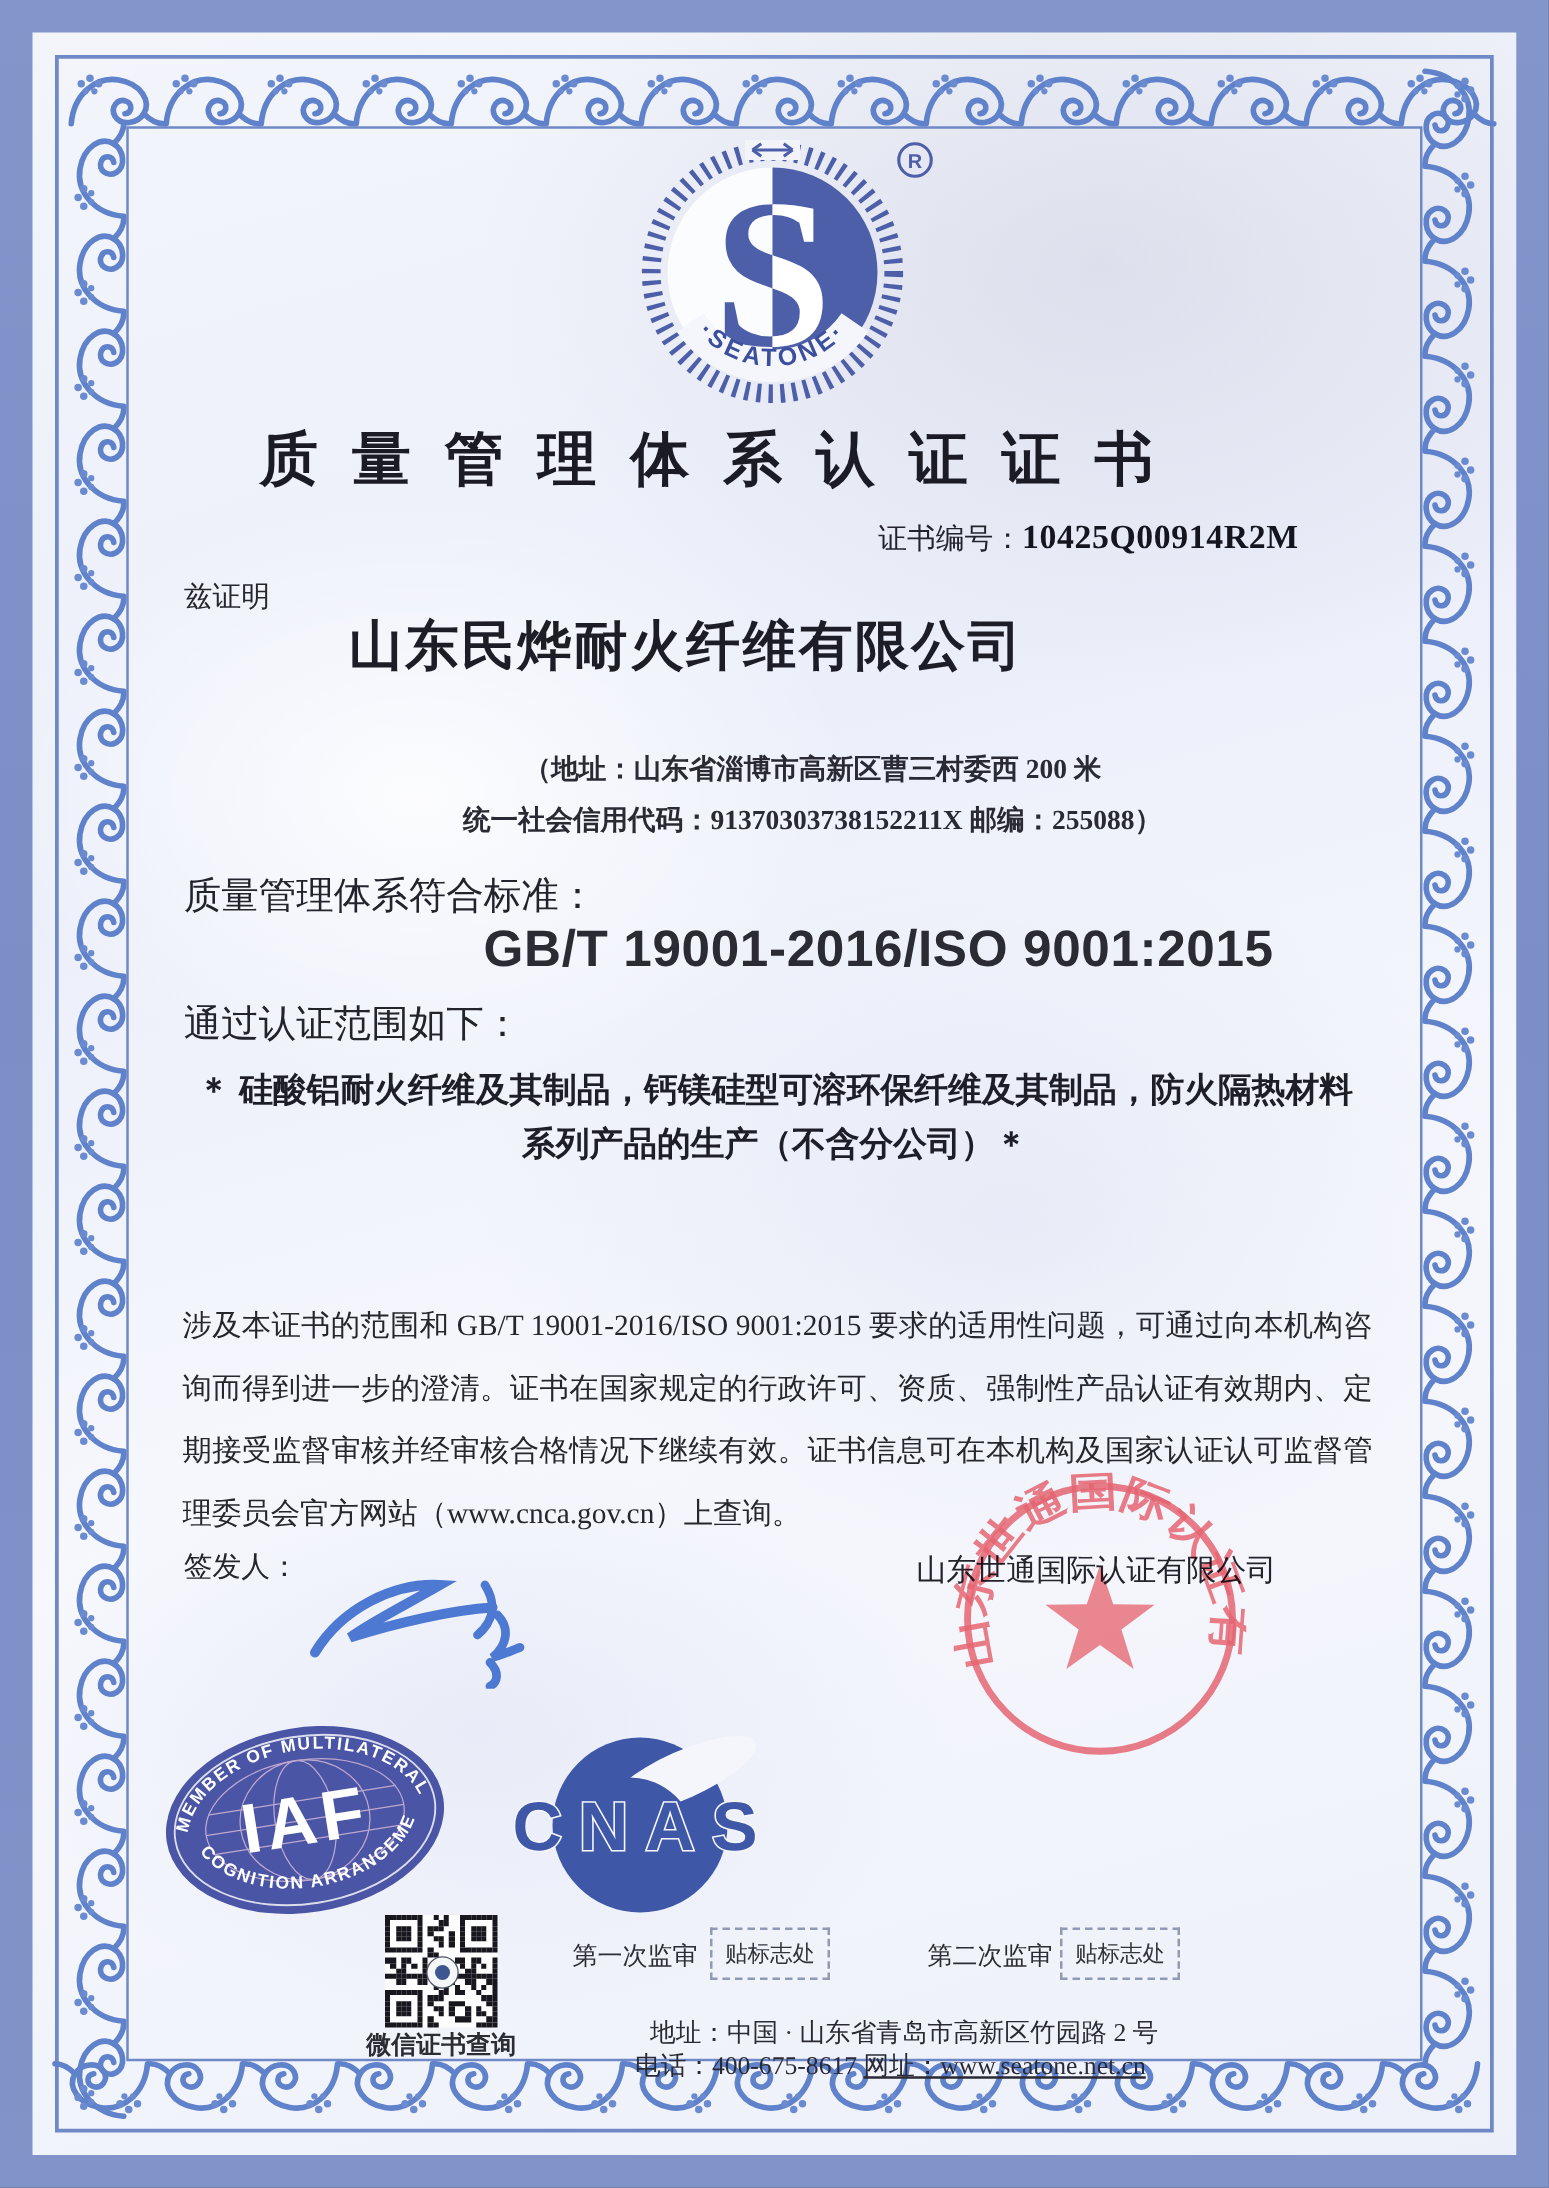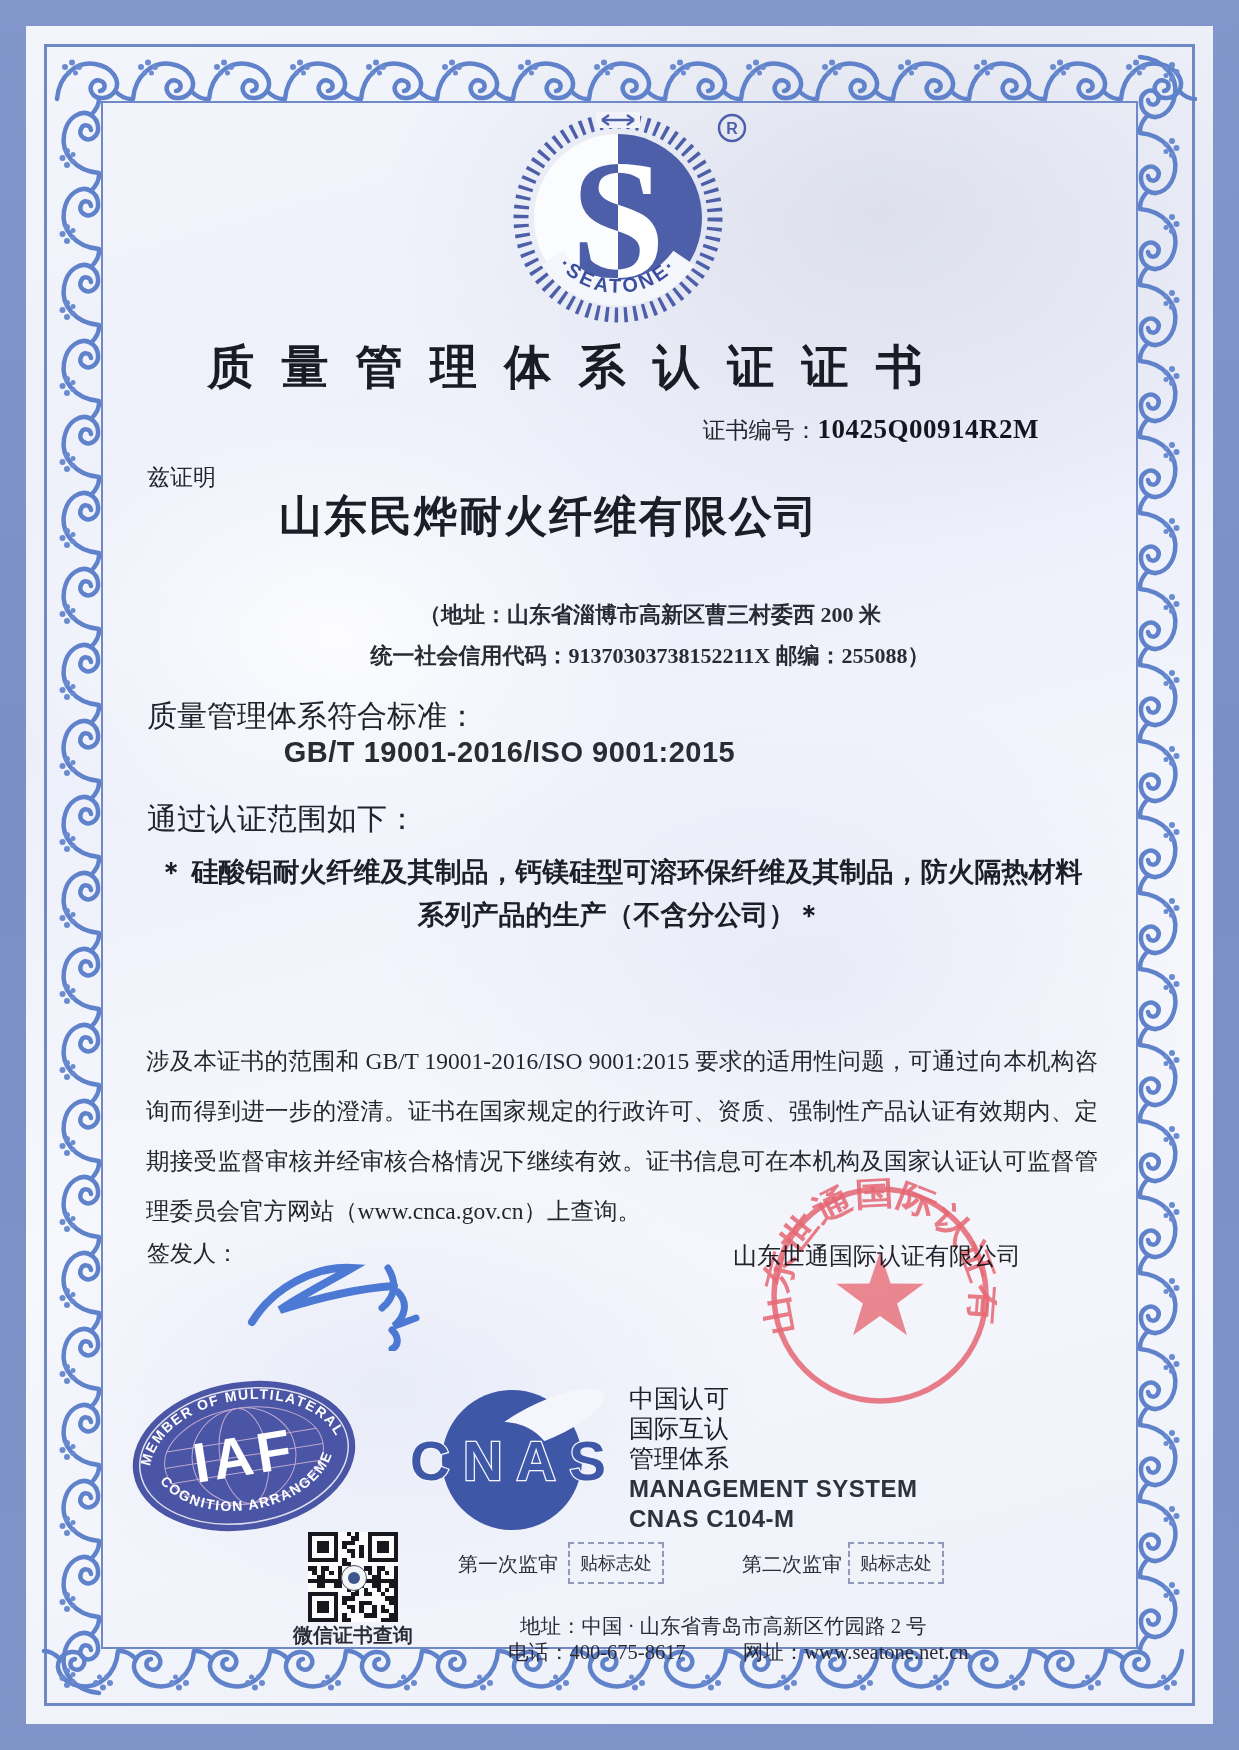--- a/index.html
+++ b/index.html
@@ -20,22 +20,22 @@
   .title{left:85px;width:960px;top:336px;text-align:center;font-size:47px;font-weight:700;
          letter-spacing:.58em;padding-left:.29em;color:#1b1b25;white-space:nowrap;}
   .certline{right:200px;top:414px;font-size:23px;color:#23232d;white-space:nowrap;}
   .certline b{font-size:27px;letter-spacing:.5px;color:#15151f;}
   .intro{left:147px;top:462px;font-size:23px;}
   .company{left:0;width:1098px;top:488px;text-align:center;font-size:43px;font-weight:700;color:#1d1d27;letter-spacing:2px;}
   .addr{left:170px;width:960px;text-align:center;font-size:22px;font-weight:600;color:#2a2a34;}
   .addr1{top:600px}.addr2{top:641px}
   .label{left:147px;font-size:30px;color:#23232d;}
   .stdlabel{top:696px}.scopelabel{top:799px}
-  .stdvalue{left:0;width:1019px;top:736px;text-align:center;
-            font-family:"Liberation Sans","DejaVu Sans",sans-serif;font-size:29px;font-weight:700;
+  .stdvalue{left:0;width:1019px;top:736px;text-align:right;
+            font-family:"Liberation Sans","DejaVu Sans",sans-serif;font-size:41px;font-weight:700;
             color:#2b2b34;letter-spacing:.5px;}
   .scopetext{left:145px;width:950px;top:851px;text-align:center;font-size:27px;font-weight:700;
              line-height:43px;color:#1e1e28;}
   .legal{left:146px;width:952px;top:1036px;font-size:23.5px;line-height:50px;text-align:justify;color:#26262f;}
   .issue{left:147px;top:1190px;font-size:23px;white-space:nowrap;}
   .valid{left:556px;top:1190px;font-size:23px;white-space:nowrap;}
   .signer{left:147px;top:1238px;font-size:23px;}
   .issuer{left:733px;top:1240px;font-size:24px;color:#23232d;white-space:nowrap;}
   .signature{left:246px;top:1256px;}
   .stamp{left:763px;top:1178px;mix-blend-mode:multiply;opacity:.88;}
@@ -52,21 +52,21 @@
   .qr-emblem i{width:12px;height:12px;border-radius:50%;background:#3d568f;display:block;}
   .qr-caption{left:286px;width:134px;top:1622px;text-align:center;font-size:20px;font-weight:600;color:#2c2c36;}
   .audit{font-size:20px;color:#2c2c36;top:1551px;}
   .a1{left:458px}.a2{left:742px}
   .sticker{top:1542px;width:92px;height:38px;border:2px dashed #9099b6;text-align:center;
            line-height:38px;font-size:18px;color:#33333d;}
   .s1{left:568px}.s2{left:848px}
   .note{left:450px;top:1585px;font-size:20.5px;color:#2a2a34;}
   .footaddr{left:520px;top:1612px;font-size:20.5px;color:#2a2a34;}
   .footcontact{left:508px;top:1638px;font-size:20.5px;color:#2a2a34;}
-  .footcontact .web{margin-left:52px;}
+  .footcontact .web{text-decoration:underline;}
 </style>
 </head>
 <body>
 
 <div class="page">
   <div class="sheet"></div>
   <div class="line-outer"></div>
   <div class="line-inner"></div>
 
   <svg class="decor-svg" width="1239" height="1750">
@@ -256,27 +256,20 @@
     <text x="116" y="97" text-anchor="middle" font-family="Liberation Sans,sans-serif" font-weight="700" font-size="56" fill="#ffffff" letter-spacing="4">IAF</text>
   </svg>
 
   <svg class="t cnas" width="202" height="150" viewBox="0 0 202 150">
     <circle cx="104" cy="76" r="70" fill="#3f57a7"></circle>
     <ellipse cx="138" cy="36" rx="64" ry="19" fill="#f4f6fb" transform="rotate(-24 138 36)"></ellipse>
     <circle cx="96" cy="90" r="52" fill="#3f57a7"></circle>
     <text x="2" y="96" font-family="Liberation Sans,sans-serif" font-weight="700" font-size="55" fill="#3f57a7" stroke="#f4f6fb" stroke-width="2.5" paint-order="stroke" textLength="196">CNAS</text>
   </svg>
 
-  <div class="t accred">
-    <div class="zh">中国认可</div>
-    <div class="zh">国际互认</div>
-    <div class="zh">管理体系</div>
-    <div class="en">MANAGEMENT SYSTEM</div>
-    <div class="en">CNAS C104-M</div>
-  </div>
 
   <div class="t qr">
       <div style="display:contents"><div class="qm"></div><div class="qm"></div><div class="qm"></div><div class="qm"></div><div class="qm"></div><div class="qm"></div><div class="qm"></div><div></div><div></div><div class="qm"></div><div></div><div class="qm"></div><div></div><div></div><div class="qm"></div><div class="qm"></div><div class="qm"></div><div class="qm"></div><div class="qm"></div><div class="qm"></div><div class="qm"></div><div class="qm"></div><div></div><div></div><div></div><div></div><div></div><div class="qm"></div><div></div><div></div><div></div><div class="qm"></div><div class="qm"></div><div></div><div></div><div class="qm"></div><div></div><div></div><div></div><div></div><div></div><div class="qm"></div><div class="qm"></div><div></div><div class="qm"></div><div class="qm"></div><div class="qm"></div><div></div><div class="qm"></div><div></div><div class="qm"></div><div class="qm"></div><div class="qm"></div><div></div><div></div><div></div><div class="qm"></div><div></div><div class="qm"></div><div class="qm"></div><div class="qm"></div><div></div><div class="qm"></div><div class="qm"></div><div></div><div class="qm"></div><div class="qm"></div><div class="qm"></div><div></div><div class="qm"></div><div></div><div class="qm"></div><div></div><div></div><div></div><div class="qm"></div><div></div><div class="qm"></div><div></div><div class="qm"></div><div class="qm"></div><div class="qm"></div><div></div><div class="qm"></div><div class="qm"></div><div></div><div class="qm"></div><div class="qm"></div><div class="qm"></div><div></div><div class="qm"></div><div></div><div></div><div class="qm"></div><div class="qm"></div><div></div><div class="qm"></div><div></div><div class="qm"></div><div></div><div class="qm"></div><div class="qm"></div><div class="qm"></div><div></div><div class="qm"></div><div class="qm"></div><div></div><div></div><div></div><div></div><div></div><div class="qm"></div><div></div><div></div><div></div><div class="qm"></div><div></div><div class="qm"></div><div></div><div class="qm"></div><div></div><div></div><div></div><div></div><div></div><div class="qm"></div><div class="qm"></div><div class="qm"></div><div class="qm"></div><div class="qm"></div><div class="qm"></div><div class="qm"></div><div class="qm"></div><div></div><div class="qm"></div><div></div><div></div><div></div><div></div><div></div><div class="qm"></div><div class="qm"></div><div class="qm"></div><div class="qm"></div><div class="qm"></div><div class="qm"></div><div class="qm"></div><div></div><div></div><div></div><div></div><div></div><div></div><div></div><div></div><div class="qm"></div><div class="qm"></div><div></div><div></div><div></div><div></div><div></div><div></div><div></div><div></div><div></div><div></div><div></div><div class="qm"></div><div class="qm"></div><div></div><div class="qm"></div><div class="qm"></div><div></div><div></div><div class="qm"></div><div></div><div></div><div class="qm"></div><div></div><div></div><div class="qm"></div><div class="qm"></div><div></div><div class="qm"></div><div class="qm"></div><div></div><div></div><div class="qm"></div><div></div><div class="qm"></div><div></div><div class="qm"></div><div></div><div class="qm"></div><div></div><div class="qm"></div><div></div><div class="qm"></div><div></div><div class="qm"></div><div></div><div></div><div class="qm"></div><div></div><div class="qm"></div><div></div><div class="qm"></div><div></div><div class="qm"></div><div></div><div></div><div class="qm"></div><div class="qm"></div><div></div><div></div><div></div><div class="qm"></div><div class="qm"></div><div></div><div></div><div class="qm"></div><div class="qm"></div><div></div><div></div><div class="qm"></div><div class="qm"></div><div></div><div></div><div></div><div class="qm"></div><div class="qm"></div><div class="qm"></div><div class="qm"></div><div class="qm"></div><div class="qm"></div><div class="qm"></div><div class="qm"></div><div class="qm"></div><div class="qm"></div><div class="qm"></div><div class="qm"></div><div class="qm"></div><div class="qm"></div><div class="qm"></div><div class="qm"></div><div class="qm"></div><div class="qm"></div><div class="qm"></div><div class="qm"></div><div class="qm"></div><div class="qm"></div><div></div><div></div><div class="qm"></div><div class="qm"></div><div></div><div></div><div class="qm"></div><div class="qm"></div><div></div><div></div><div></div><div class="qm"></div><div class="qm"></div><div></div><div></div><div class="qm"></div><div class="qm"></div><div></div><div></div><div class="qm"></div><div class="qm"></div><div></div><div></div><div></div><div></div><div></div><div></div><div></div><div></div><div></div><div class="qm"></div><div></div><div class="qm"></div><div></div><div class="qm"></div><div></div><div></div><div class="qm"></div><div></div><div class="qm"></div><div></div><div class="qm"></div><div class="qm"></div><div class="qm"></div><div class="qm"></div><div class="qm"></div><div class="qm"></div><div class="qm"></div><div class="qm"></div><div></div><div></div><div></div><div class="qm"></div><div class="qm"></div><div></div><div class="qm"></div><div class="qm"></div><div></div><div></div><div class="qm"></div><div></div><div></div><div class="qm"></div><div class="qm"></div><div></div><div></div><div></div><div></div><div></div><div class="qm"></div><div></div><div class="qm"></div><div class="qm"></div><div class="qm"></div><div></div><div></div><div></div><div></div><div></div><div></div><div></div><div class="qm"></div><div class="qm"></div><div class="qm"></div><div class="qm"></div><div></div><div class="qm"></div><div class="qm"></div><div class="qm"></div><div></div><div class="qm"></div><div></div><div class="qm"></div><div></div><div></div><div></div><div class="qm"></div><div class="qm"></div><div class="qm"></div><div></div><div></div><div></div><div></div><div class="qm"></div><div class="qm"></div><div class="qm"></div><div></div><div class="qm"></div><div class="qm"></div><div class="qm"></div><div></div><div class="qm"></div><div></div><div></div><div class="qm"></div><div class="qm"></div><div></div><div class="qm"></div><div></div><div></div><div class="qm"></div><div></div><div class="qm"></div><div></div><div></div><div class="qm"></div><div class="qm"></div><div></div><div class="qm"></div><div class="qm"></div><div class="qm"></div><div></div><div class="qm"></div><div></div><div></div><div></div><div class="qm"></div><div></div><div class="qm"></div><div></div><div></div><div class="qm"></div><div></div><div class="qm"></div><div class="qm"></div><div></div><div class="qm"></div><div class="qm"></div><div></div><div></div><div></div><div></div><div></div><div class="qm"></div><div></div><div class="qm"></div><div></div><div></div><div></div><div></div><div class="qm"></div><div class="qm"></div><div class="qm"></div><div></div><div></div><div></div><div class="qm"></div><div class="qm"></div><div class="qm"></div><div class="qm"></div><div class="qm"></div><div class="qm"></div><div class="qm"></div><div class="qm"></div><div class="qm"></div><div></div><div class="qm"></div><div class="qm"></div><div></div><div></div><div></div><div></div><div></div><div></div><div></div><div class="qm"></div><div class="qm"></div><div class="qm"></div><div class="qm"></div></div>
     </div>
   <div class="t qr-emblem">
       <i></i>
     </div>
   <div class="t qr-caption">微信证书查询</div>
 
   <div class="t audit a1">第一次监审</div>

